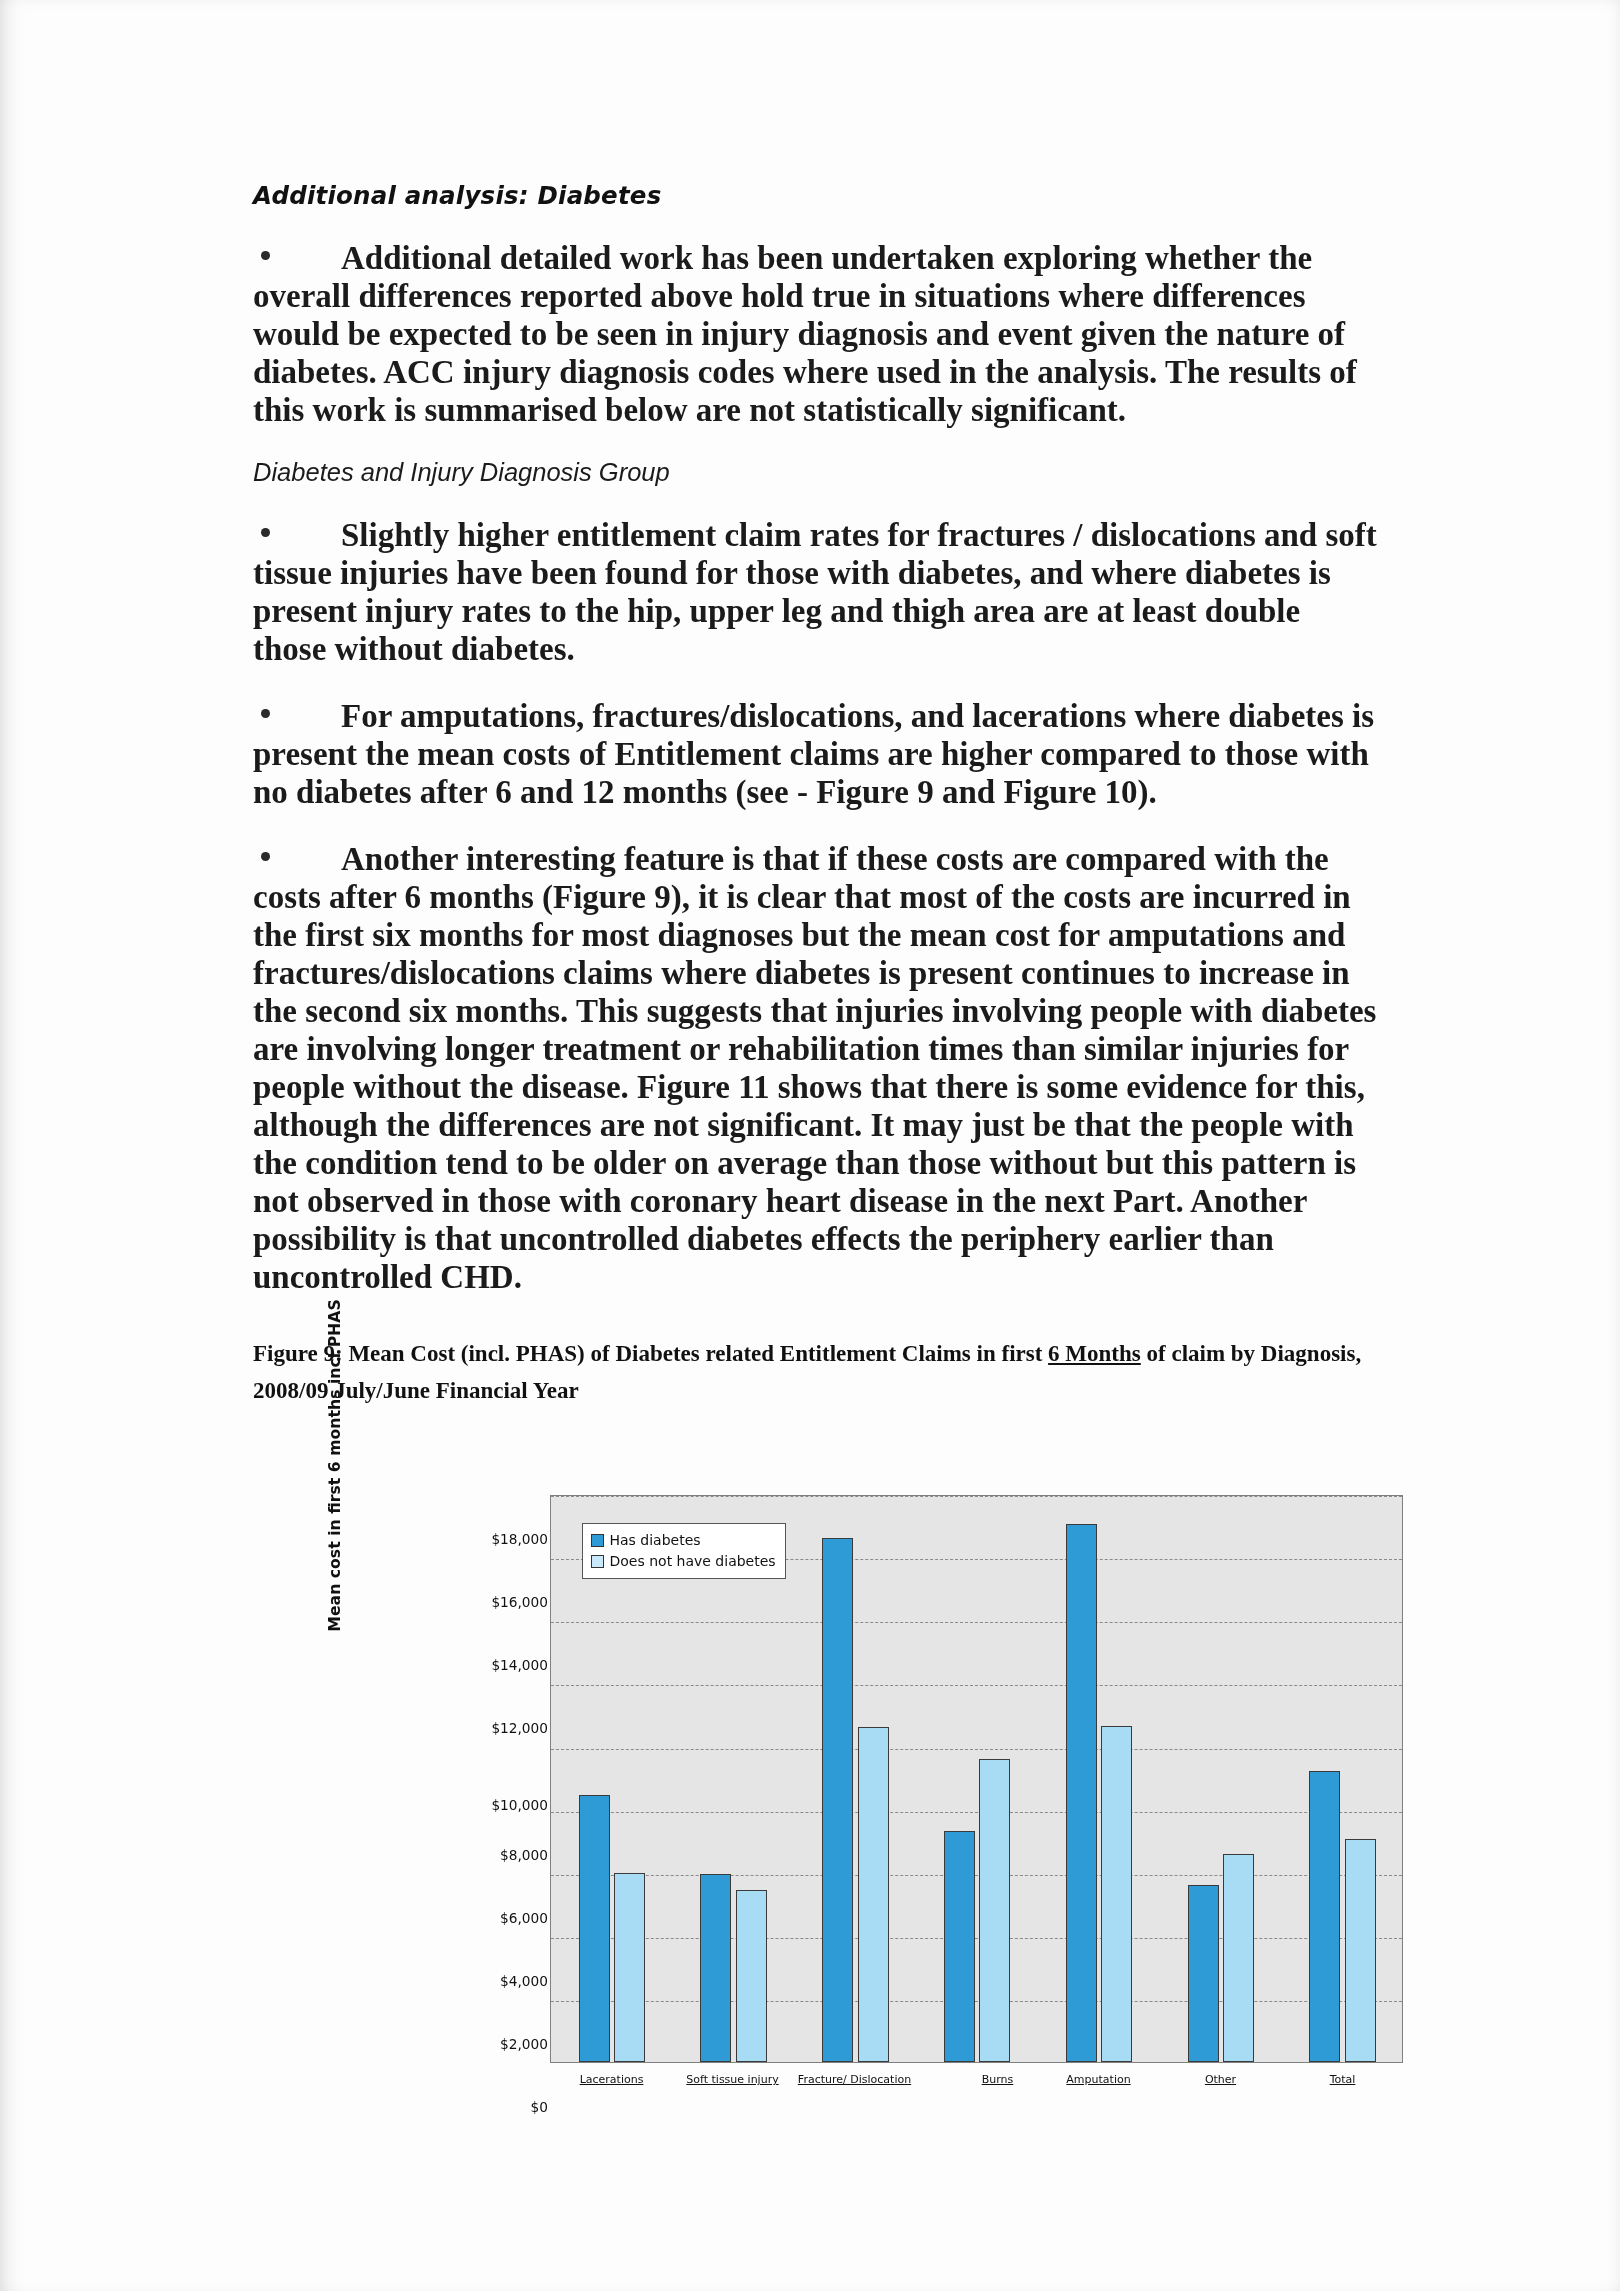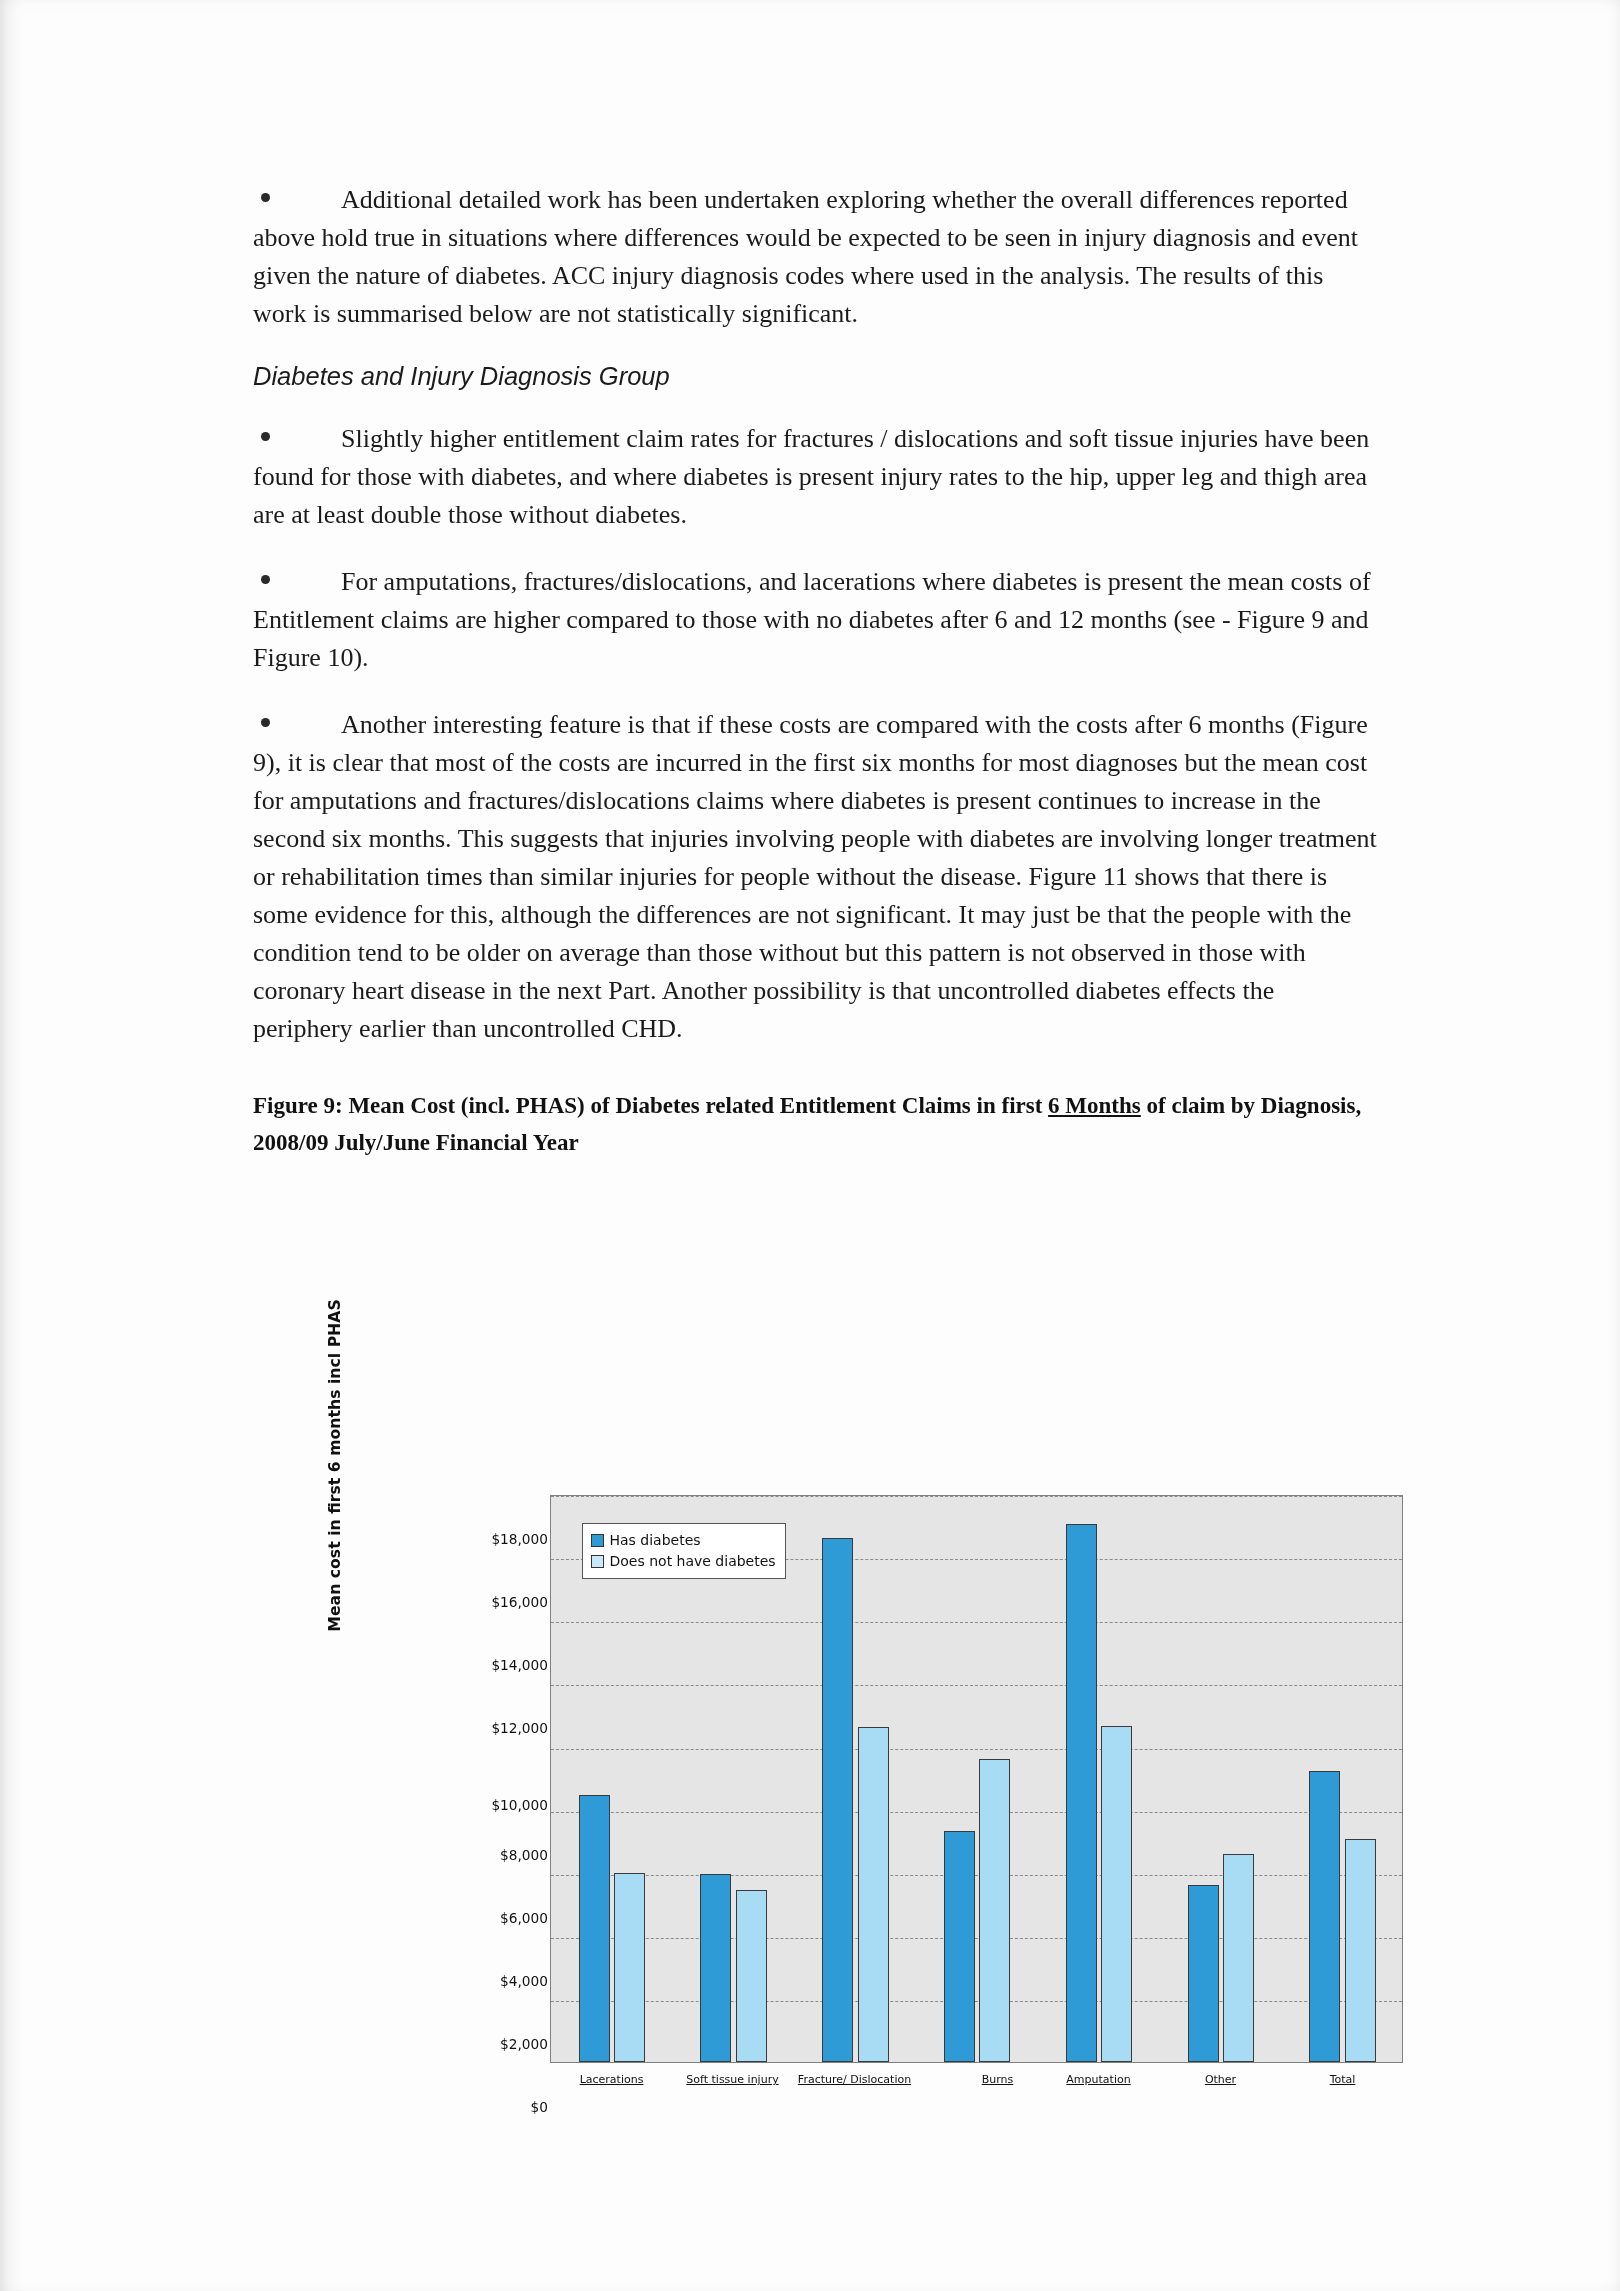--- a/index.html
+++ b/index.html
@@ -32,24 +32,25 @@
     font-family: "DejaVu Sans", sans-serif;
     font-size: 24.5px;
     font-style: italic;
     font-weight: bold;
     margin: 0 0 29px 0;
     letter-spacing: 0.2px;
     color: #111;
   }
   .para {
     position: relative;
-    font-size: 26px;
+    font-size: 33px;
     line-height: 38px;
     margin: 0 0 29px 0;
     color: #1b1b1b;
+    font-weight: bold;
   }
   .para.bulleted {
     padding-left: 0;
   }
   .bullet-dot {
     position: absolute;
     left: 7.8px;
     top: 11.8px;
     width: 8.8px;
     height: 8.8px;
@@ -205,20 +206,21 @@
     box-shadow: inset 13.7px 0 25.5px -17.6px rgba(0,0,0,0.25), inset -9.8px 0 21.6px -17.6px rgba(0,0,0,0.18);
   }
 </style>
 </head>
 <body>
 
 <div class="page">
 
   <div class="content">
 
+    <h1 class="section-heading">Additional analysis: Diabetes</h1>
 
     <div class="para bulleted">
       <span class="bullet-dot"></span>
       <span class="first-indent"></span><span>Additional detailed work has been undertaken exploring whether the overall differences reported above hold true in situations where differences would be expected to be seen in injury diagnosis and event given the nature of diabetes.  ACC injury diagnosis codes where used in the analysis. The results of this work is summarised below are not statistically significant.</span>
     </div>
 
     <div class="subhead">Diabetes and Injury Diagnosis Group</div>
 
     <div class="para bulleted">
       <span class="bullet-dot"></span>

